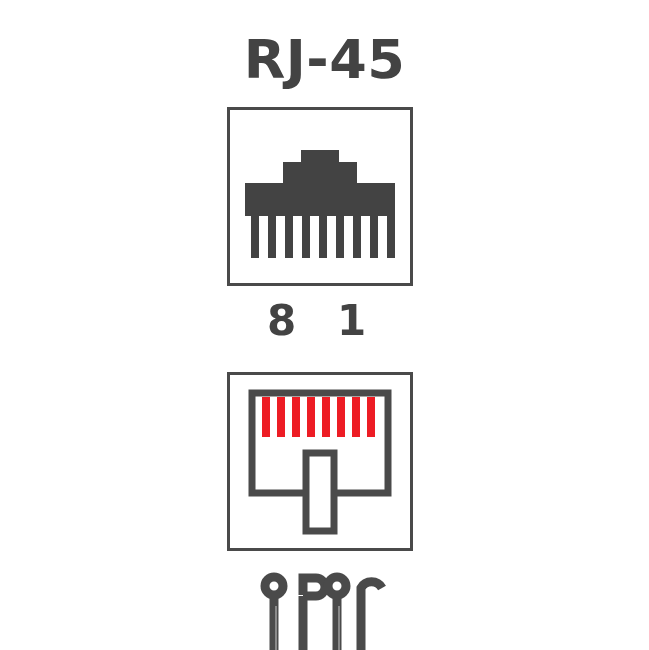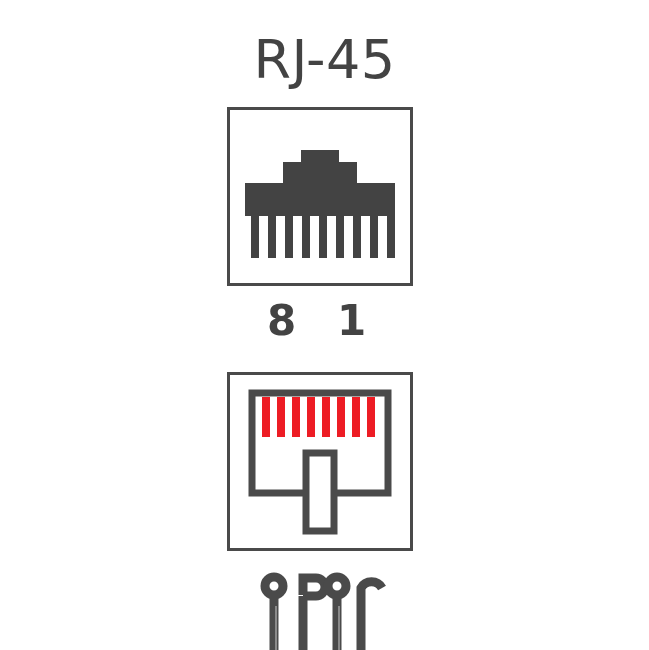--- a/index.html
+++ b/index.html
@@ -24,21 +24,21 @@
   }
 
   
   .title {
     position: absolute;
     left: 0;
     top: 33px;
     width: 649px;
     text-align: center;
     font-size: 54px;
-    font-weight: 400;
+    font-weight: 700;
     letter-spacing: 0.5px;
     color: #434343;
     line-height: 1;
     user-select: none;
   }
 
   
   .pin-label-row {
     position: absolute;
     left: 227px;

